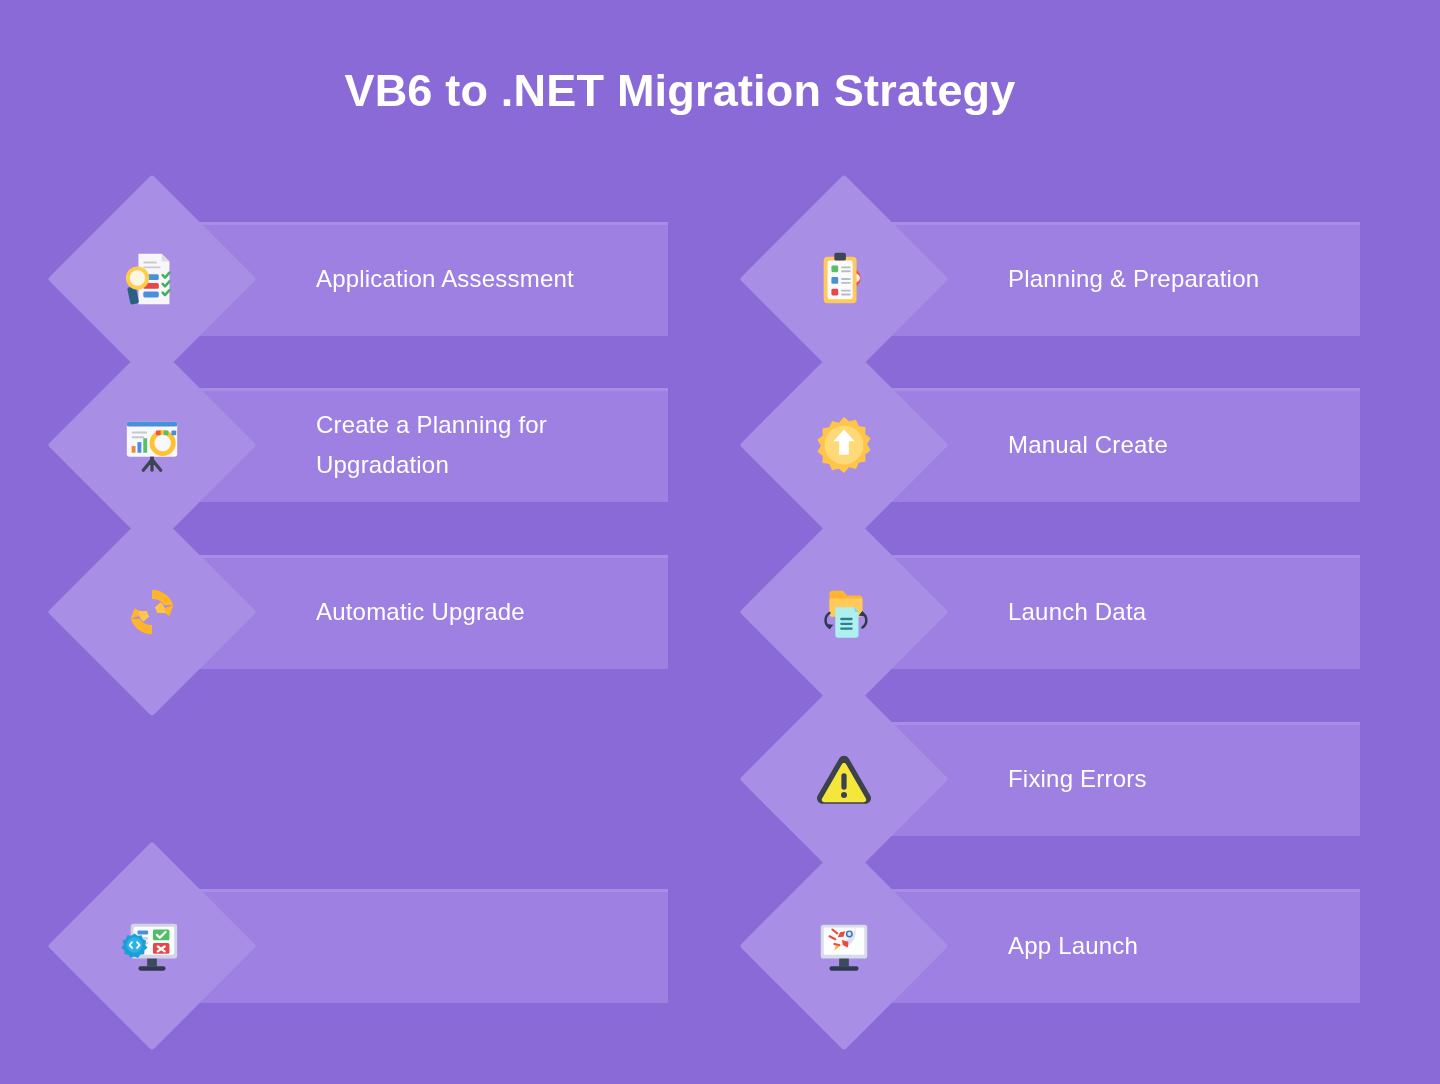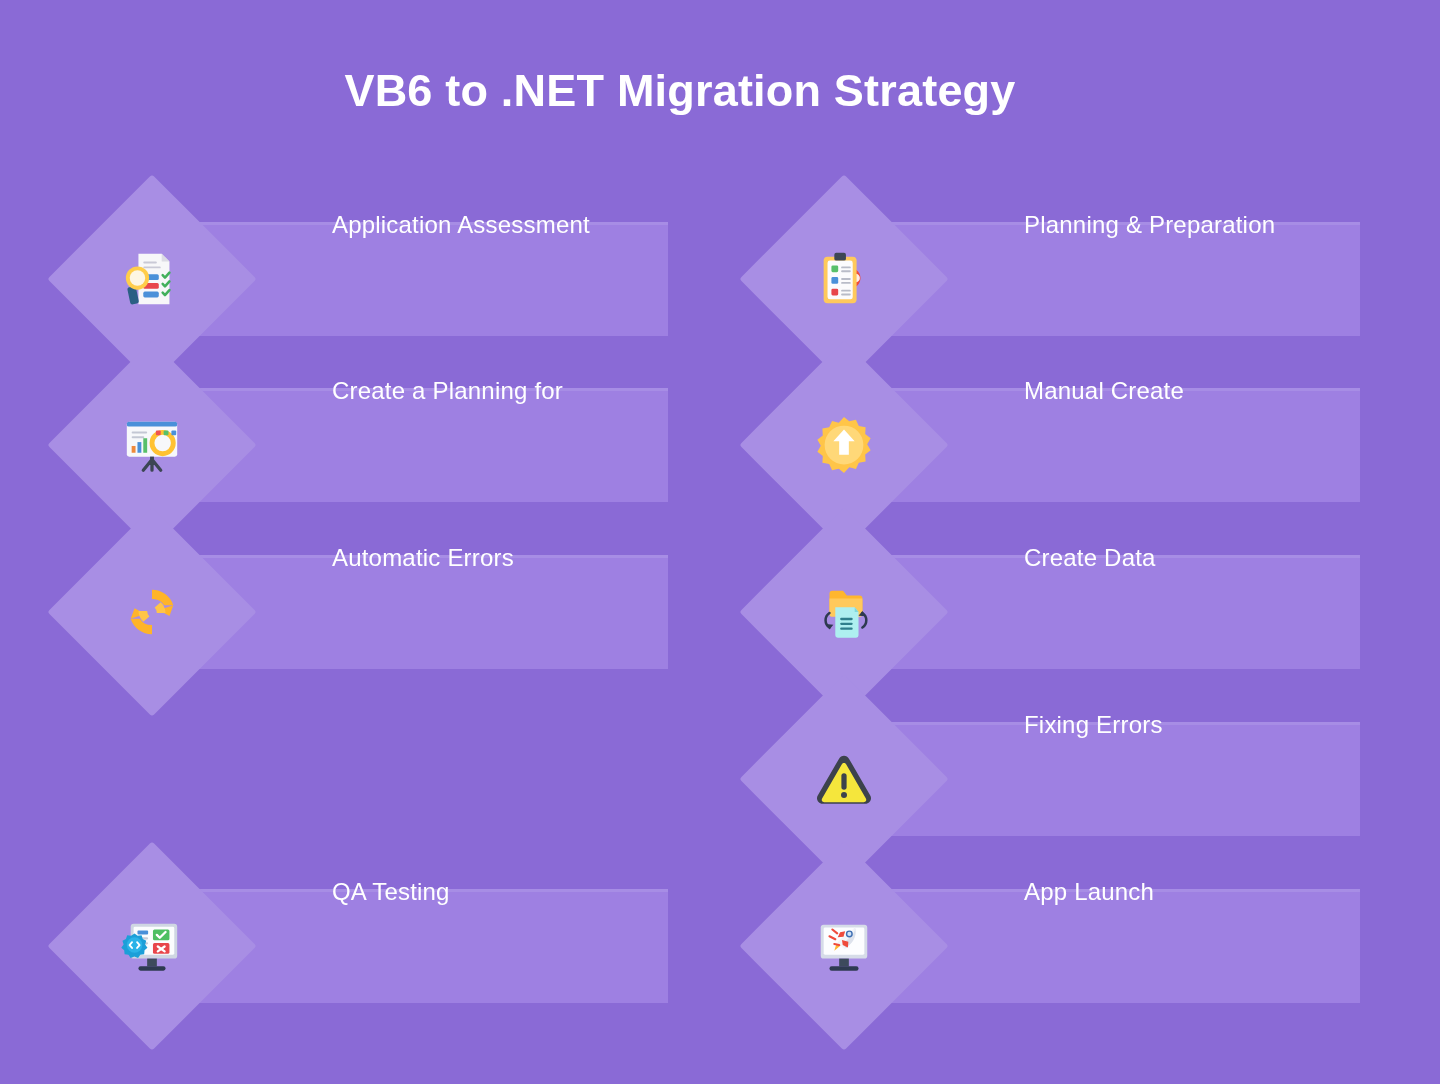--- a/index.html
+++ b/index.html
@@ -145,27 +145,27 @@
 
   .icon-slot {
     width: 62px;
     height: 62px;
     display: block;
   }
 
   
   .label {
     position: absolute;
-    left: 276px;
+    left: 260px;
     top: 0;
     width: 332px;
     height: 148px;
     display: flex;
     flex-direction: column;
-    justify-content: flex-start;
+    justify-content: center;
     color: #ffffff;
     font-size: 24px;
     font-weight: 500;
     line-height: 40px;
     letter-spacing: 0.2px;
   }
 
   .label .ln { display: block; white-space: nowrap; }
 </style>
 </head>
@@ -249,20 +249,21 @@
     <circle cx="43" cy="30" r="11" fill="none" stroke="#ffc233" stroke-width="5"></circle>
     <rect x="36" y="17" width="5" height="5" rx="1" fill="#ef5350"></rect>
     <rect x="44" y="17" width="5" height="5" rx="1" fill="#58c06a"></rect>
     <rect x="52" y="17" width="5" height="5" rx="1" fill="#4a90d9"></rect>
     <rect x="30" y="44" width="4" height="3" fill="#3c4654"></rect>
     <path d="M32 47l-9 11M32 47l9 11M32 47v11" stroke="#3c4654" stroke-width="3.4" stroke-linecap="round"></path>
   </svg>
         </div>
         <div class="label">
           <span class="ln">Create a Planning for</span>
+          <span class="ln">Upgradation</span>
         </div>
       </div>
       <div class="step col-right row-1">
         <div class="num">04</div>
         <div class="dash"></div>
         <div class="bar"></div>
         <div class="bar-top-sheen"></div>
         <div class="diamond"></div>
         <div class="diamond-inner">
           <svg viewBox="0 0 64 64" xmlns="http://www.w3.org/2000/svg" class="icon-slot">
@@ -285,21 +286,21 @@
           <svg viewBox="0 0 64 64" xmlns="http://www.w3.org/2000/svg" class="icon-slot">
     <path d="M32 9a23 23 0 0 1 22 16h-9.5A14 14 0 0 0 32 18.5z" fill="#ffb429"></path>
     <path d="M54 25l-4 11-11-6z" fill="#ffb429"></path>
     <path d="M32 55a23 23 0 0 1-22-16h9.5A14 14 0 0 0 32 45.5z" fill="#ffb429"></path>
     <path d="M10 39l4-11 11 6z" fill="#ffb429"></path>
     <path d="M41 22a16 16 0 0 1 5 11h-9a8 8 0 0 0-2.3-5.6z" fill="#ffc548"></path>
     <path d="M23 42a16 16 0 0 1-5-11h9a8 8 0 0 0 2.3 5.6z" fill="#ffc548"></path>
   </svg>
         </div>
         <div class="label">
-          <span class="ln">Automatic Errors</span>
+          <span class="ln">Automatic Upgrade</span>
         </div>
       </div>
       <div class="step col-right row-2">
         <div class="num">06</div>
         <div class="dash"></div>
         <div class="bar"></div>
         <div class="bar-top-sheen"></div>
         <div class="diamond"></div>
         <div class="diamond-inner">
           <svg viewBox="0 0 64 64" xmlns="http://www.w3.org/2000/svg" class="icon-slot">
@@ -310,21 +311,21 @@
     <rect x="28" y="38" width="13" height="2.4" rx="1.2" fill="#2f7f8c"></rect>
     <rect x="28" y="43" width="13" height="2.4" rx="1.2" fill="#2f7f8c"></rect>
     <rect x="28" y="48" width="13" height="2.4" rx="1.2" fill="#2f7f8c"></rect>
     <path d="M17 33a9 9 0 0 0 0 15" stroke="#2e3a50" stroke-width="2.6" fill="none" stroke-linecap="round"></path>
     <path d="M13.5 44.5L17 50l4-4.8z" fill="#2e3a50"></path>
     <path d="M51 48a9 9 0 0 0 0-15" stroke="#2e3a50" stroke-width="2.6" fill="none" stroke-linecap="round"></path>
     <path d="M54.5 36.5L51 31l-4 4.8z" fill="#2e3a50"></path>
   </svg>
         </div>
         <div class="label">
-          <span class="ln">Create Data</span>
+          <span class="ln">Launch Data</span>
         </div>
       </div>
       <div class="step col-right row-3">
         <div class="num">08</div>
         <div class="dash"></div>
         <div class="bar"></div>
         <div class="bar-top-sheen"></div>
         <div class="diamond"></div>
         <div class="diamond-inner">
           <svg viewBox="0 0 64 64" xmlns="http://www.w3.org/2000/svg" class="icon-slot">
@@ -356,23 +357,20 @@
     <path d="M37 20.5l3 3 6-6" stroke="#ffffff" stroke-width="2.4" fill="none" stroke-linecap="round" stroke-linejoin="round"></path>
     <rect x="33" y="29" width="17" height="11" rx="1.6" fill="#e8464b"></rect>
     <path d="M38 32.5l7 5M45 32.5l-7 5" stroke="#ffffff" stroke-width="2.4" stroke-linecap="round"></path>
     <rect x="27" y="45" width="10" height="8" fill="#3d4a5c"></rect>
     <rect x="18" y="53" width="28" height="4.5" rx="2.2" fill="#2e3a50"></rect>
     <path d="M14 19l3.2 2.4 4-.5 1.3 3.9 3.6 1.8-1.2 3.9 2.4 3.3-3 2.7-.4 4-4 .5-2.3 3.3-3.8-1.5-3.8 1.5-2.3-3.3-4-.5-.4-4-3-2.7 2.4-3.3-1.2-3.9 3.6-1.8 1.3-3.9 4 .5z" fill="#1c9fd8"></path>
     <circle cx="14" cy="31" r="8" fill="#2bb3e8"></circle>
     <path d="M11.4 28l-2.6 3 2.6 3M16.6 28l2.6 3-2.6 3" stroke="#ffffff" stroke-width="1.9" fill="none" stroke-linecap="round" stroke-linejoin="round"></path>
   </svg>
         </div>
-        <div class="label">
-          <span class="ln">QA Testing</span>
-        </div>
       </div>
       <div class="step col-right row-4">
         <div class="num">10</div>
         <div class="dash"></div>
         <div class="bar"></div>
         <div class="bar-top-sheen"></div>
         <div class="diamond"></div>
         <div class="diamond-inner">
           <svg viewBox="0 0 64 64" xmlns="http://www.w3.org/2000/svg" class="icon-slot">
     <rect x="8" y="10" width="48" height="35" rx="3" fill="#d6dce8"></rect>

